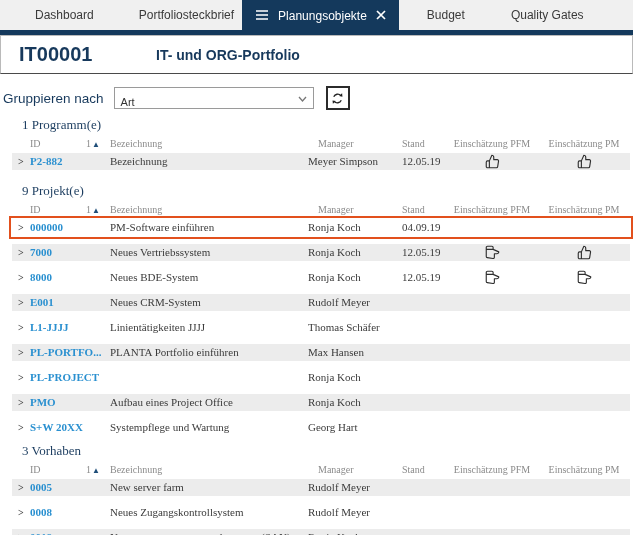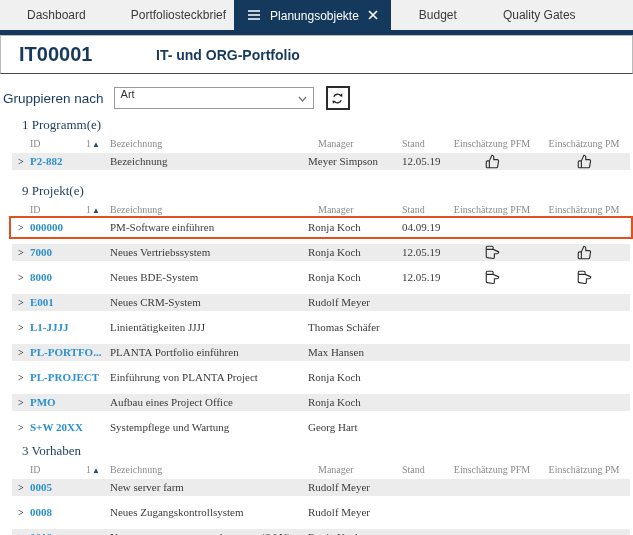--- a/index.html
+++ b/index.html
@@ -3,37 +3,37 @@
 <meta charset="utf-8">
 <style>
   html,body{margin:0;padding:0;}
   body{
     width:633px;height:535px;overflow:hidden;background:#fff;
     font-family:"Liberation Sans",sans-serif;position:relative;
   }
   
   .tabbar{display:flex;align-items:stretch;height:30px;background:#f0f0f0;}
   .tab{display:flex;align-items:center;font-size:12px;color:#3a3a3a;cursor:default;white-space:nowrap;}
-  .tab:nth-child(1){margin-left:27px;text-align:center;}
+  .tab:nth-child(1){margin-left:35px;text-align:center;}
   .tab:nth-child(2){margin-left:45px;}
   .tab:nth-child(3){margin-left:8px;}
   .tab:nth-child(4){margin-left:28px;}
   .tab:nth-child(5){margin-left:46px;}
   .tab.active{background:#14395c;color:#fff;padding:16px 13px;gap:9px;}
   .tabstrip{height:5px;background:#14395c;}
   
   .band{box-sizing:border-box;height:39px;border:1px solid #bababa;border-bottom:1px solid #4a4a4a;
         display:flex;align-items:center;padding-left:18px;background:#fff;}
   .band .pid{font-weight:bold;font-size:20px;color:#17395c;width:137px;}
   .band .ptitle{font-weight:bold;font-size:14px;color:#17395c;}
   
   .toolbar{display:flex;align-items:center;margin:12px 0 0 3px;height:24px;}
   .gb-label{font-size:13.5px;color:#17395c;}
   .select{box-sizing:border-box;width:200px;height:22px;border:1px solid #9a9a9a;background:#fff;
-          display:flex;align-items:flex-start;padding:0 22px 0 6px;margin-left:10px;position:relative;
+          display:flex;align-items:flex-end;padding:0 22px 0 6px;margin-left:10px;position:relative;
           font-size:11px;color:#333;cursor:default;}
   .select .chev-down{position:absolute;right:6px;top:8px;line-height:0;}
   .refresh{box-sizing:border-box;width:24px;height:24px;border:2px solid #2b2b2b;background:#fff;
            margin-left:12px;display:flex;align-items:center;justify-content:center;padding:0;line-height:0;}
   
   .group{margin-top:14px;font-family:Liberation Serif, serif;}
   .group:nth-of-type(1){margin-top:8px;}
   .group:nth-of-type(3){margin-top:2px;}
   .group-title{font-size:13px;line-height:14px;color:#1b3c5f;margin-left:22px;}
   .thead,.trow{display:grid;grid-template-columns:18px 56px 20px 198px 94px 48px 92px 92px;
@@ -239,21 +239,20 @@
           <a class="rid">PL-PORTFO...</a>
           <span class="bez">PLANTA Portfolio einführen</span>
           <span class="mgr">Max Hansen</span>
           <span class="stand"></span>
           <span class="pfm"></span>
           <span class="pm"></span>
         </div>
         <div class="trow">
           <span class="chev">&gt;</span>
           <a class="rid">PL-PROJECT</a>
-          <span class="bez">Einführung von PLANTA Project</span>
           <span class="mgr">Ronja Koch</span>
           <span class="stand"></span>
           <span class="pfm"></span>
           <span class="pm"></span>
         </div>
         <div class="trow shaded">
           <span class="chev">&gt;</span>
           <a class="rid">PMO</a>
           <span class="bez">Aufbau eines Project Office</span>
           <span class="mgr">Ronja Koch</span>

